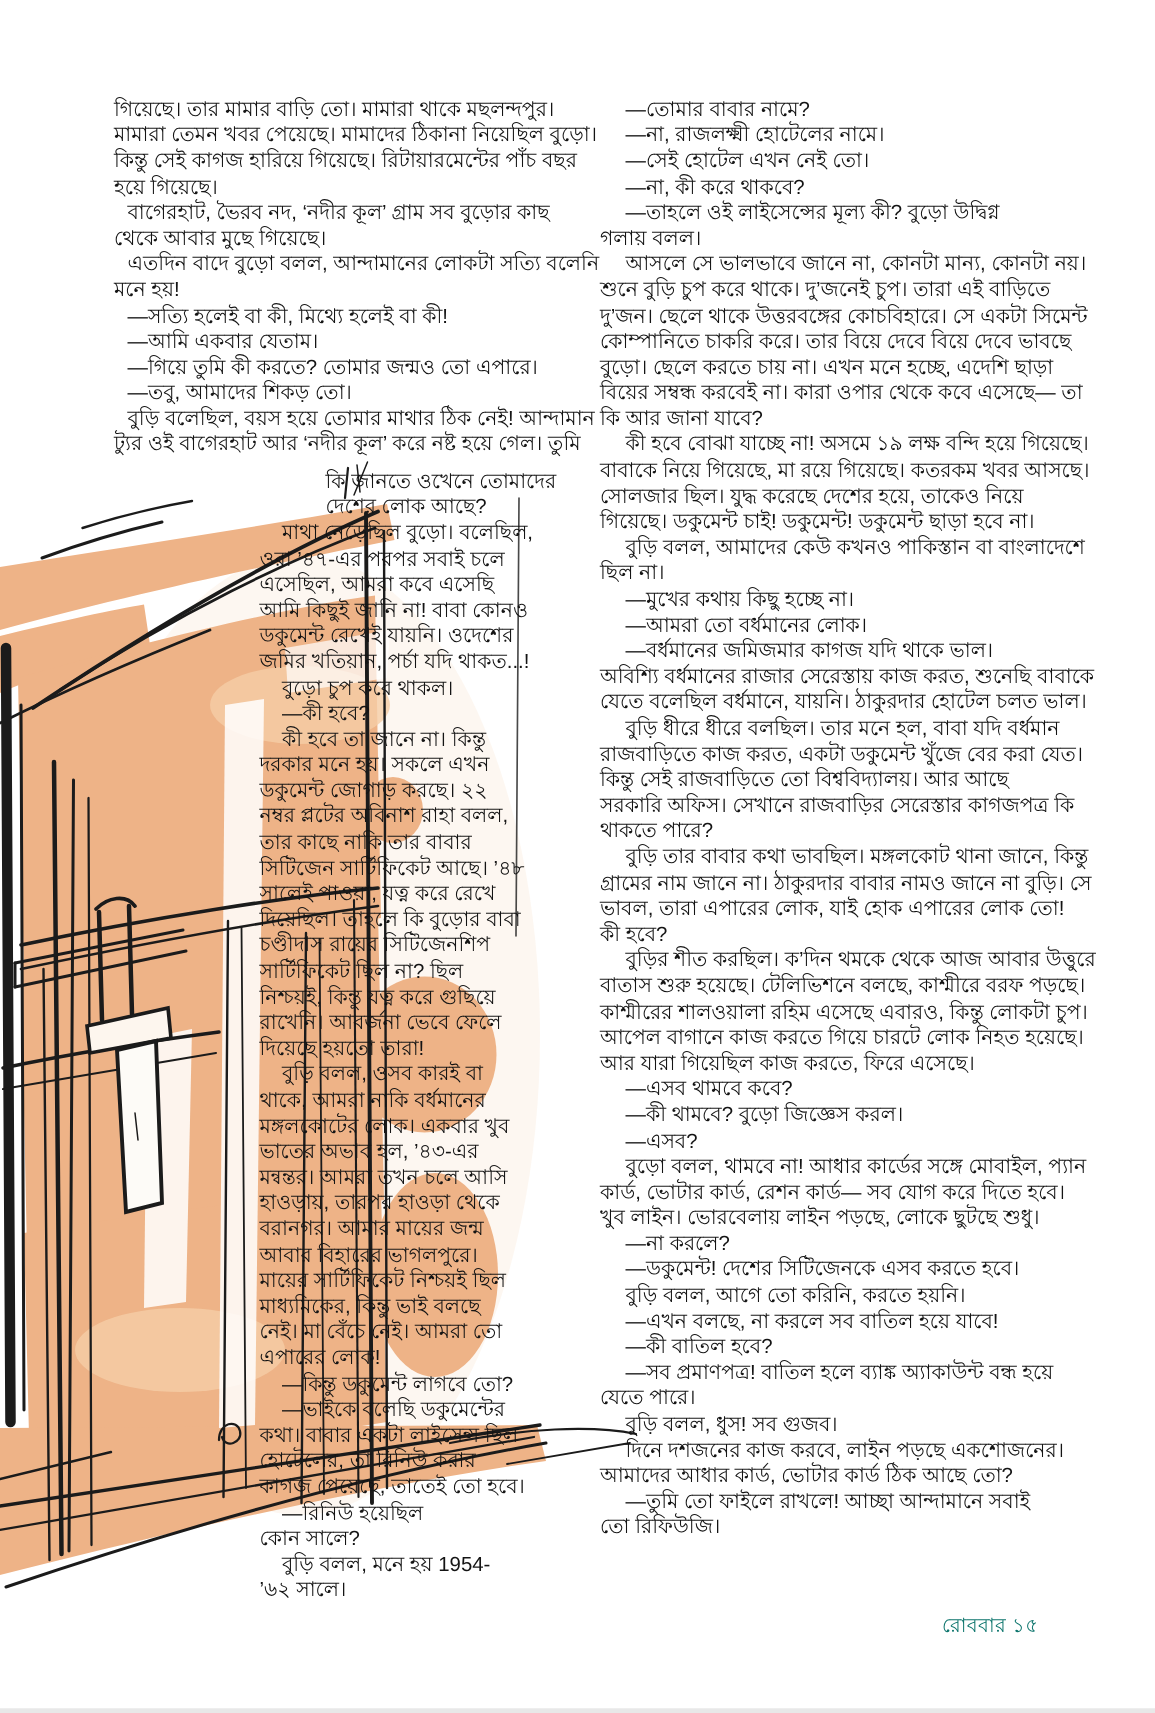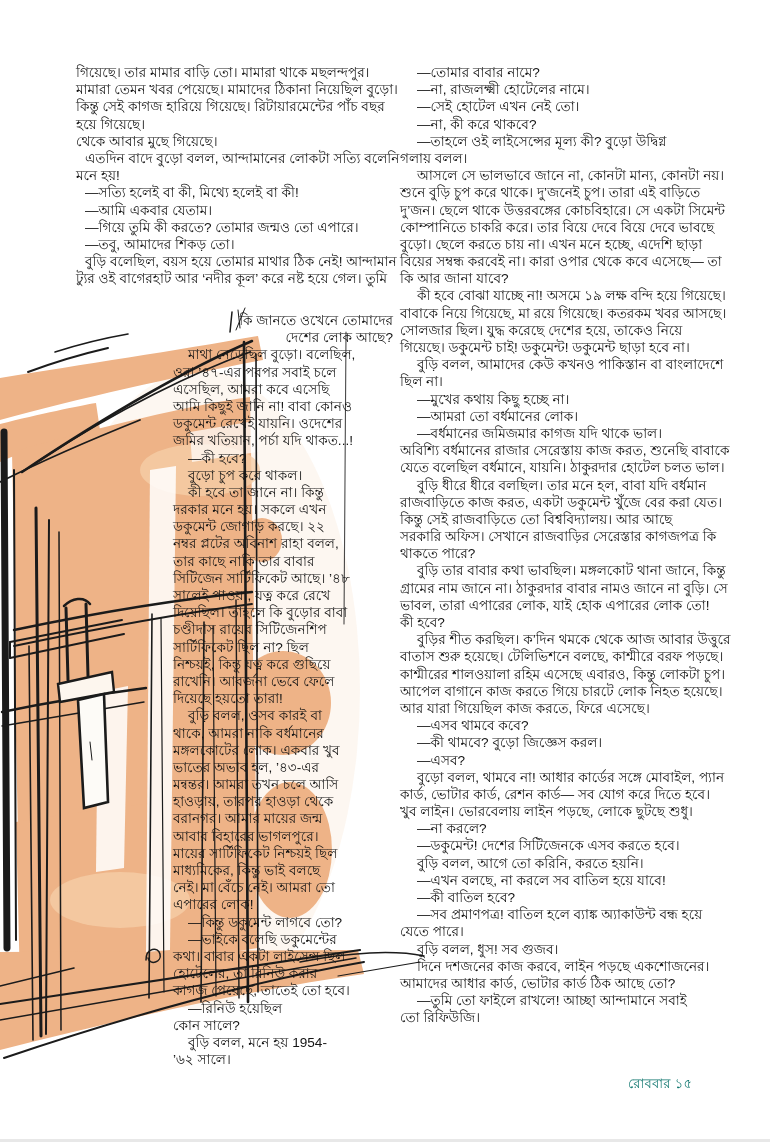--- a/index.html
+++ b/index.html
@@ -10,21 +10,21 @@
     color:#141414;
   }
   .illustration{position:absolute;left:0;top:288px;width:430px;height:800px;z-index:1;}
   .col{position:absolute;z-index:2;font-size:13.6px;line-height:17.2px;}
   .tline{height:17.2px;white-space:nowrap;}
   .col-left-top{left:76px;top:64px;width:318px;--i1:9px;--i2:44px;}
   .col-left-wrap{left:173px;top:312px;width:220px;--i1:15px;--i2:44px;}
   .col-right{left:400px;top:64px;width:310px;--i1:17px;--i2:34px;}
   .ind0{padding-left:0;}
   .ind1{padding-left:var(--i1);}
-  .ind2{padding-left:var(--i2);text-align:right;}
+  .ind2{padding-left:var(--i2);}
   .footer{
     position:absolute;left:628px;top:1074px;z-index:2;
     font-size:13px;letter-spacing:.3px;color:#0f766e;
   }
 </style>
 </head>
 <body>
 
 <div class="page">
 
@@ -110,42 +110,43 @@
       <path d="M338,976 L420,962" stroke-width="1.2"></path>
       <path d="M146,960 C146,948 158,946 160,954 C162,962 150,966 148,958" stroke-width="1.5"></path>
     </g>
   </svg>
 
   <div class="col col-left-top">
       <div class="tline ind0">গিয়েছে। তার মামার বাড়ি তো। মামারা থাকে মছলন্দপুর।</div>
       <div class="tline ind0">মামারা তেমন খবর পেয়েছে। মামাদের ঠিকানা নিয়েছিল বুড়ো।</div>
       <div class="tline ind0">কিন্তু সেই কাগজ হারিয়ে গিয়েছে। রিটায়ারমেন্টের পাঁচ বছর</div>
       <div class="tline ind0">হয়ে গিয়েছে।</div>
+      <div class="tline ind1">বাগেরহাট, ভৈরব নদ, ‘নদীর কূল’ গ্রাম সব বুড়োর কাছ</div>
       <div class="tline ind0">থেকে আবার মুছে গিয়েছে।</div>
       <div class="tline ind1">এতদিন বাদে বুড়ো বলল, আন্দামানের লোকটা সত্যি বলেনি</div>
       <div class="tline ind0">মনে হয়!</div>
       <div class="tline ind1">—সত্যি হলেই বা কী, মিথ্যে হলেই বা কী!</div>
       <div class="tline ind1">—আমি একবার যেতাম।</div>
       <div class="tline ind1">—গিয়ে তুমি কী করতে? তোমার জন্মও তো এপারে।</div>
       <div class="tline ind1">—তবু, আমাদের শিকড় তো।</div>
       <div class="tline ind1">বুড়ি বলেছিল, বয়স হয়ে তোমার মাথার ঠিক নেই! আন্দামান</div>
       <div class="tline ind0">ট্যুর ওই বাগেরহাট আর ‘নদীর কূল’ করে নষ্ট হয়ে গেল। তুমি</div>
     </div>
 
   <div class="col col-left-wrap">
       <div class="tline ind2">কি জানতে ওখেনে তোমাদের</div>
       <div class="tline ind2">দেশের লোক আছে?</div>
       <div class="tline ind1">মাথা নেড়েছিল বুড়ো। বলেছিল,</div>
       <div class="tline ind0">ওরা ’৪৭-এর পরপর সবাই চলে</div>
       <div class="tline ind0">এসেছিল, আমরা কবে এসেছি</div>
       <div class="tline ind0">আমি কিছুই জানি না! বাবা কোনও</div>
       <div class="tline ind0">ডকুমেন্ট রেখেই যায়নি। ওদেশের</div>
       <div class="tline ind0">জমির খতিয়ান, পর্চা যদি থাকত...!</div>
+      <div class="tline ind1">বুড়ো চুপ করে থাকল।</div>
       <div class="tline ind1">—কী হবে?</div>
-      <div class="tline ind1">বুড়ো চুপ করে থাকল।</div>
       <div class="tline ind1">কী হবে তা জানে না। কিন্তু</div>
       <div class="tline ind0">দরকার মনে হয়। সকলে এখন</div>
       <div class="tline ind0">ডকুমেন্ট জোগাড় করছে। ২২</div>
       <div class="tline ind0">নম্বর প্লটের অবিনাশ রাহা বলল,</div>
       <div class="tline ind0">তার কাছে নাকি তার বাবার</div>
       <div class="tline ind0">সিটিজেন সার্টিফিকেট আছে। ’৪৮</div>
       <div class="tline ind0">সালেই পাওয়া, যত্ন করে রেখে</div>
       <div class="tline ind0">দিয়েছিল। তাহলে কি বুড়োর বাবা</div>
       <div class="tline ind0">চণ্ডীদাস রায়ের সিটিজেনশিপ</div>
       <div class="tline ind0">সার্টিফিকেট ছিল না? ছিল</div>

